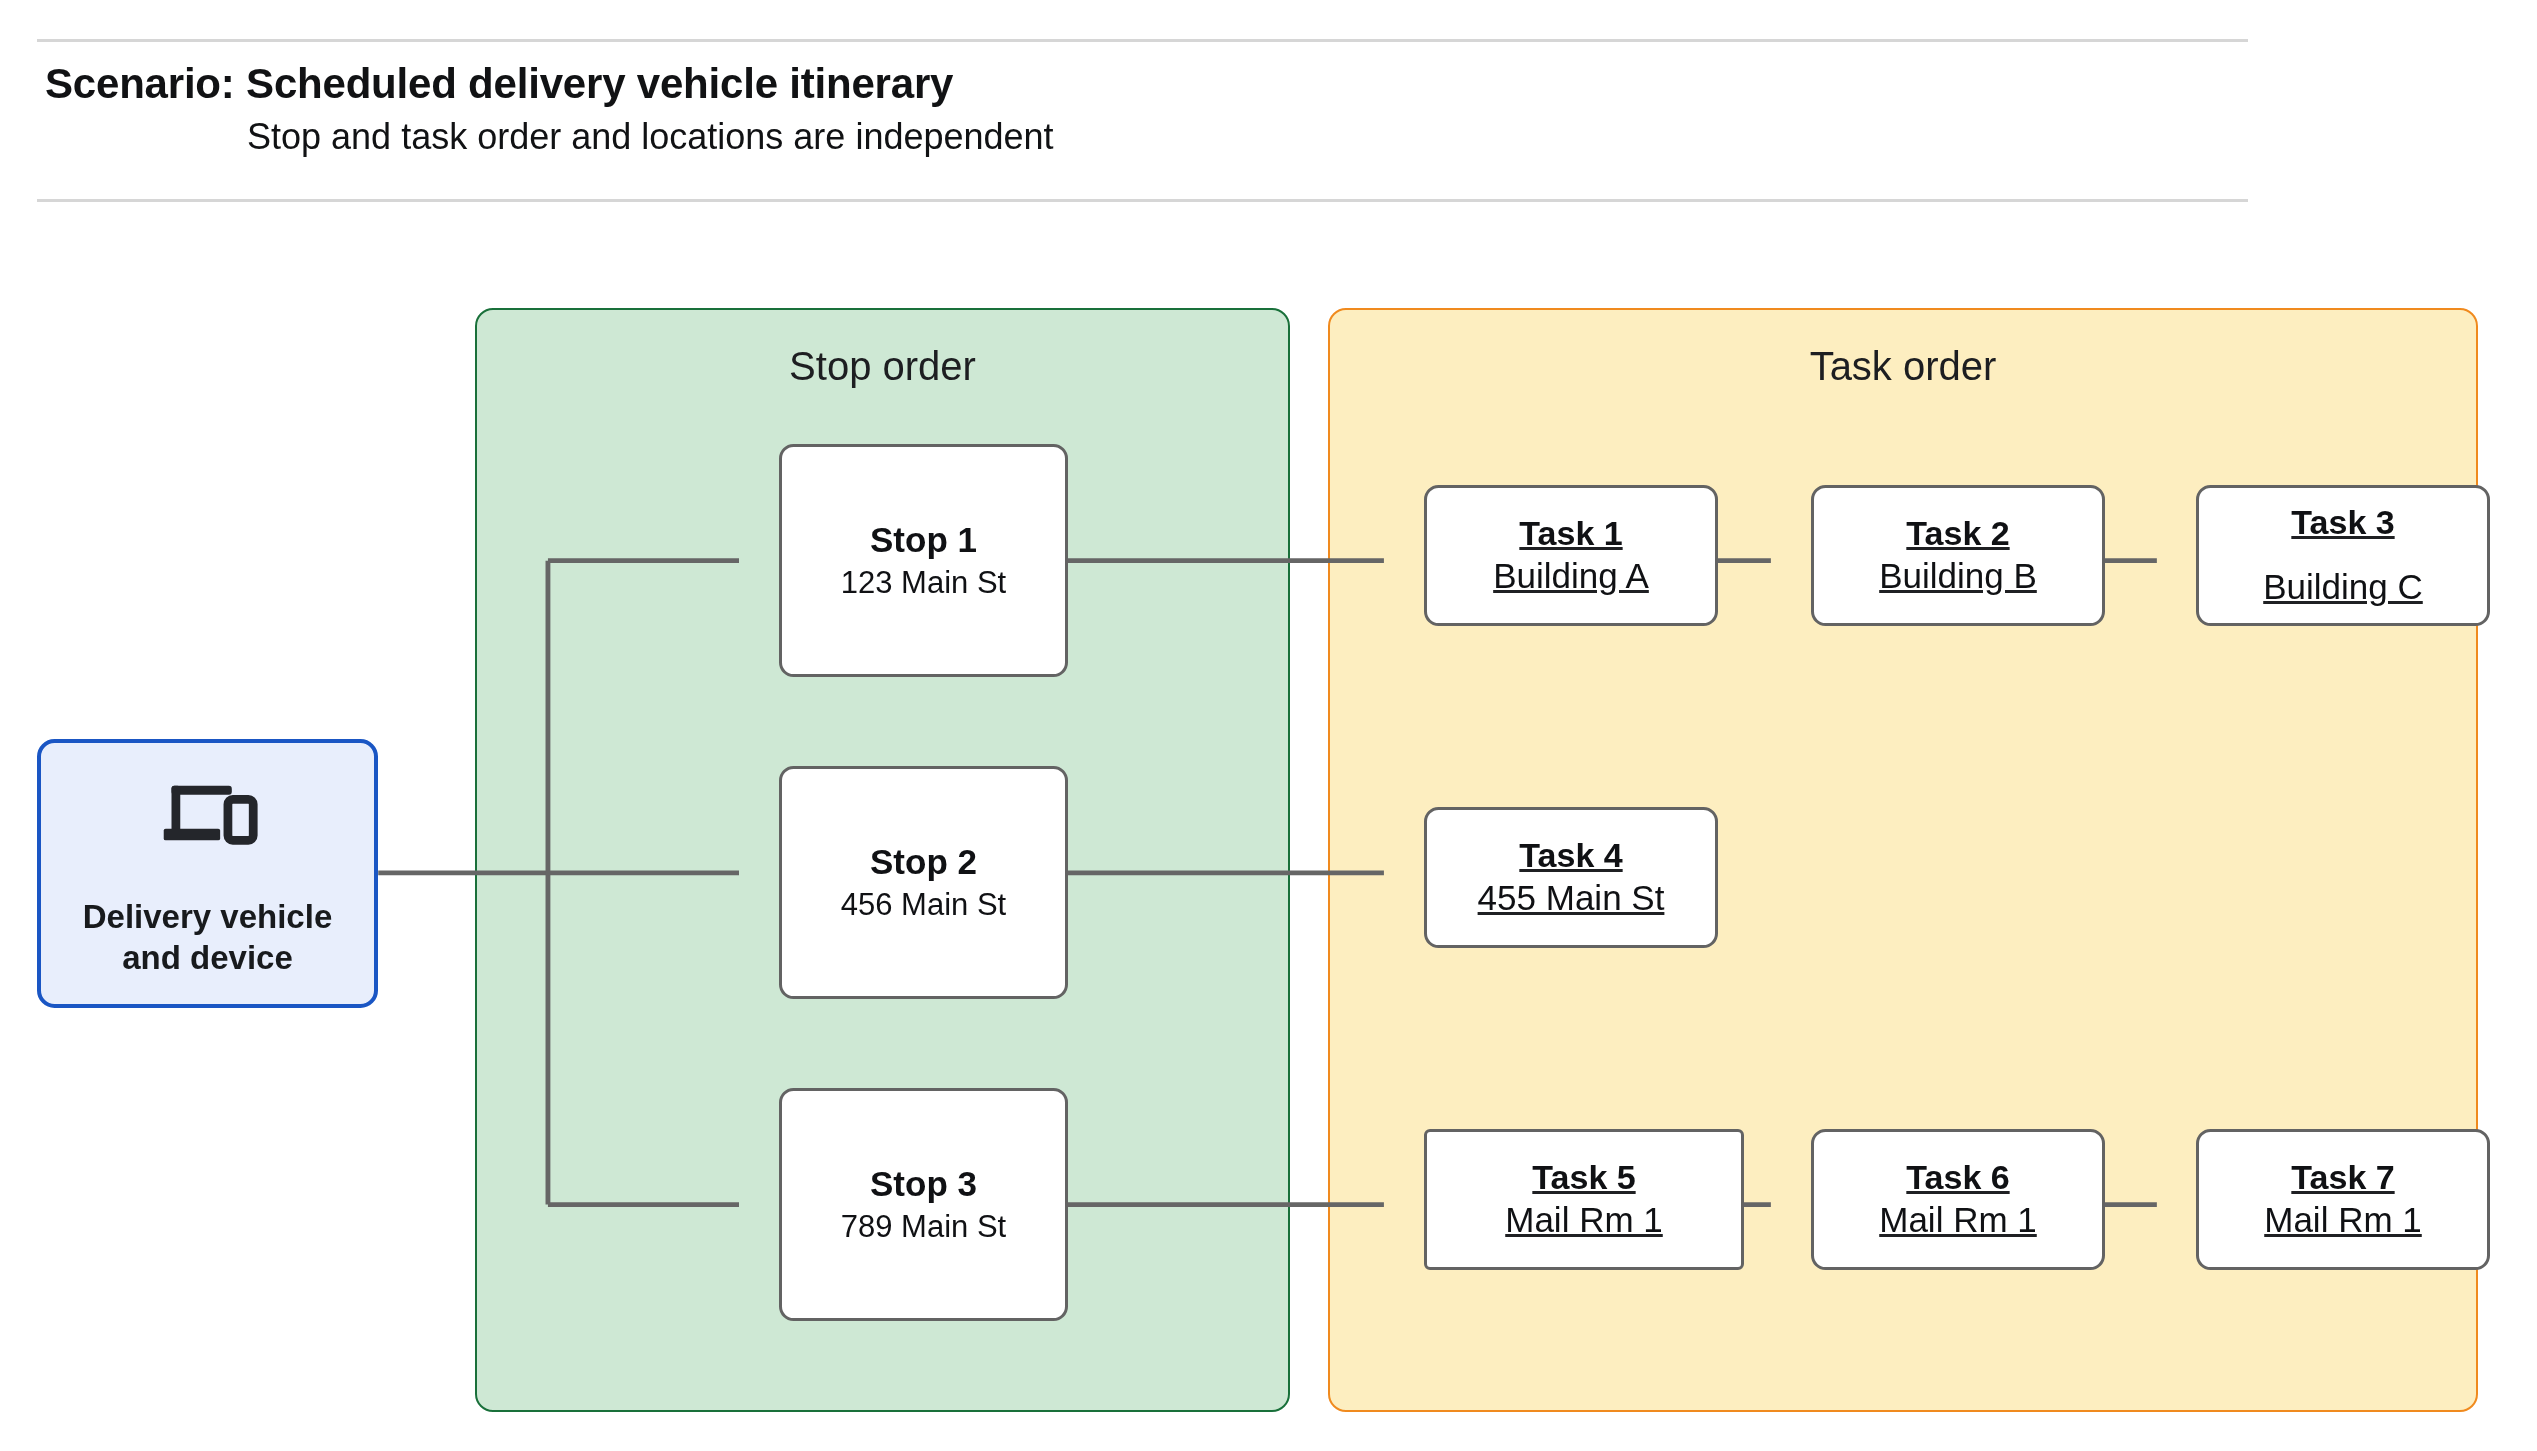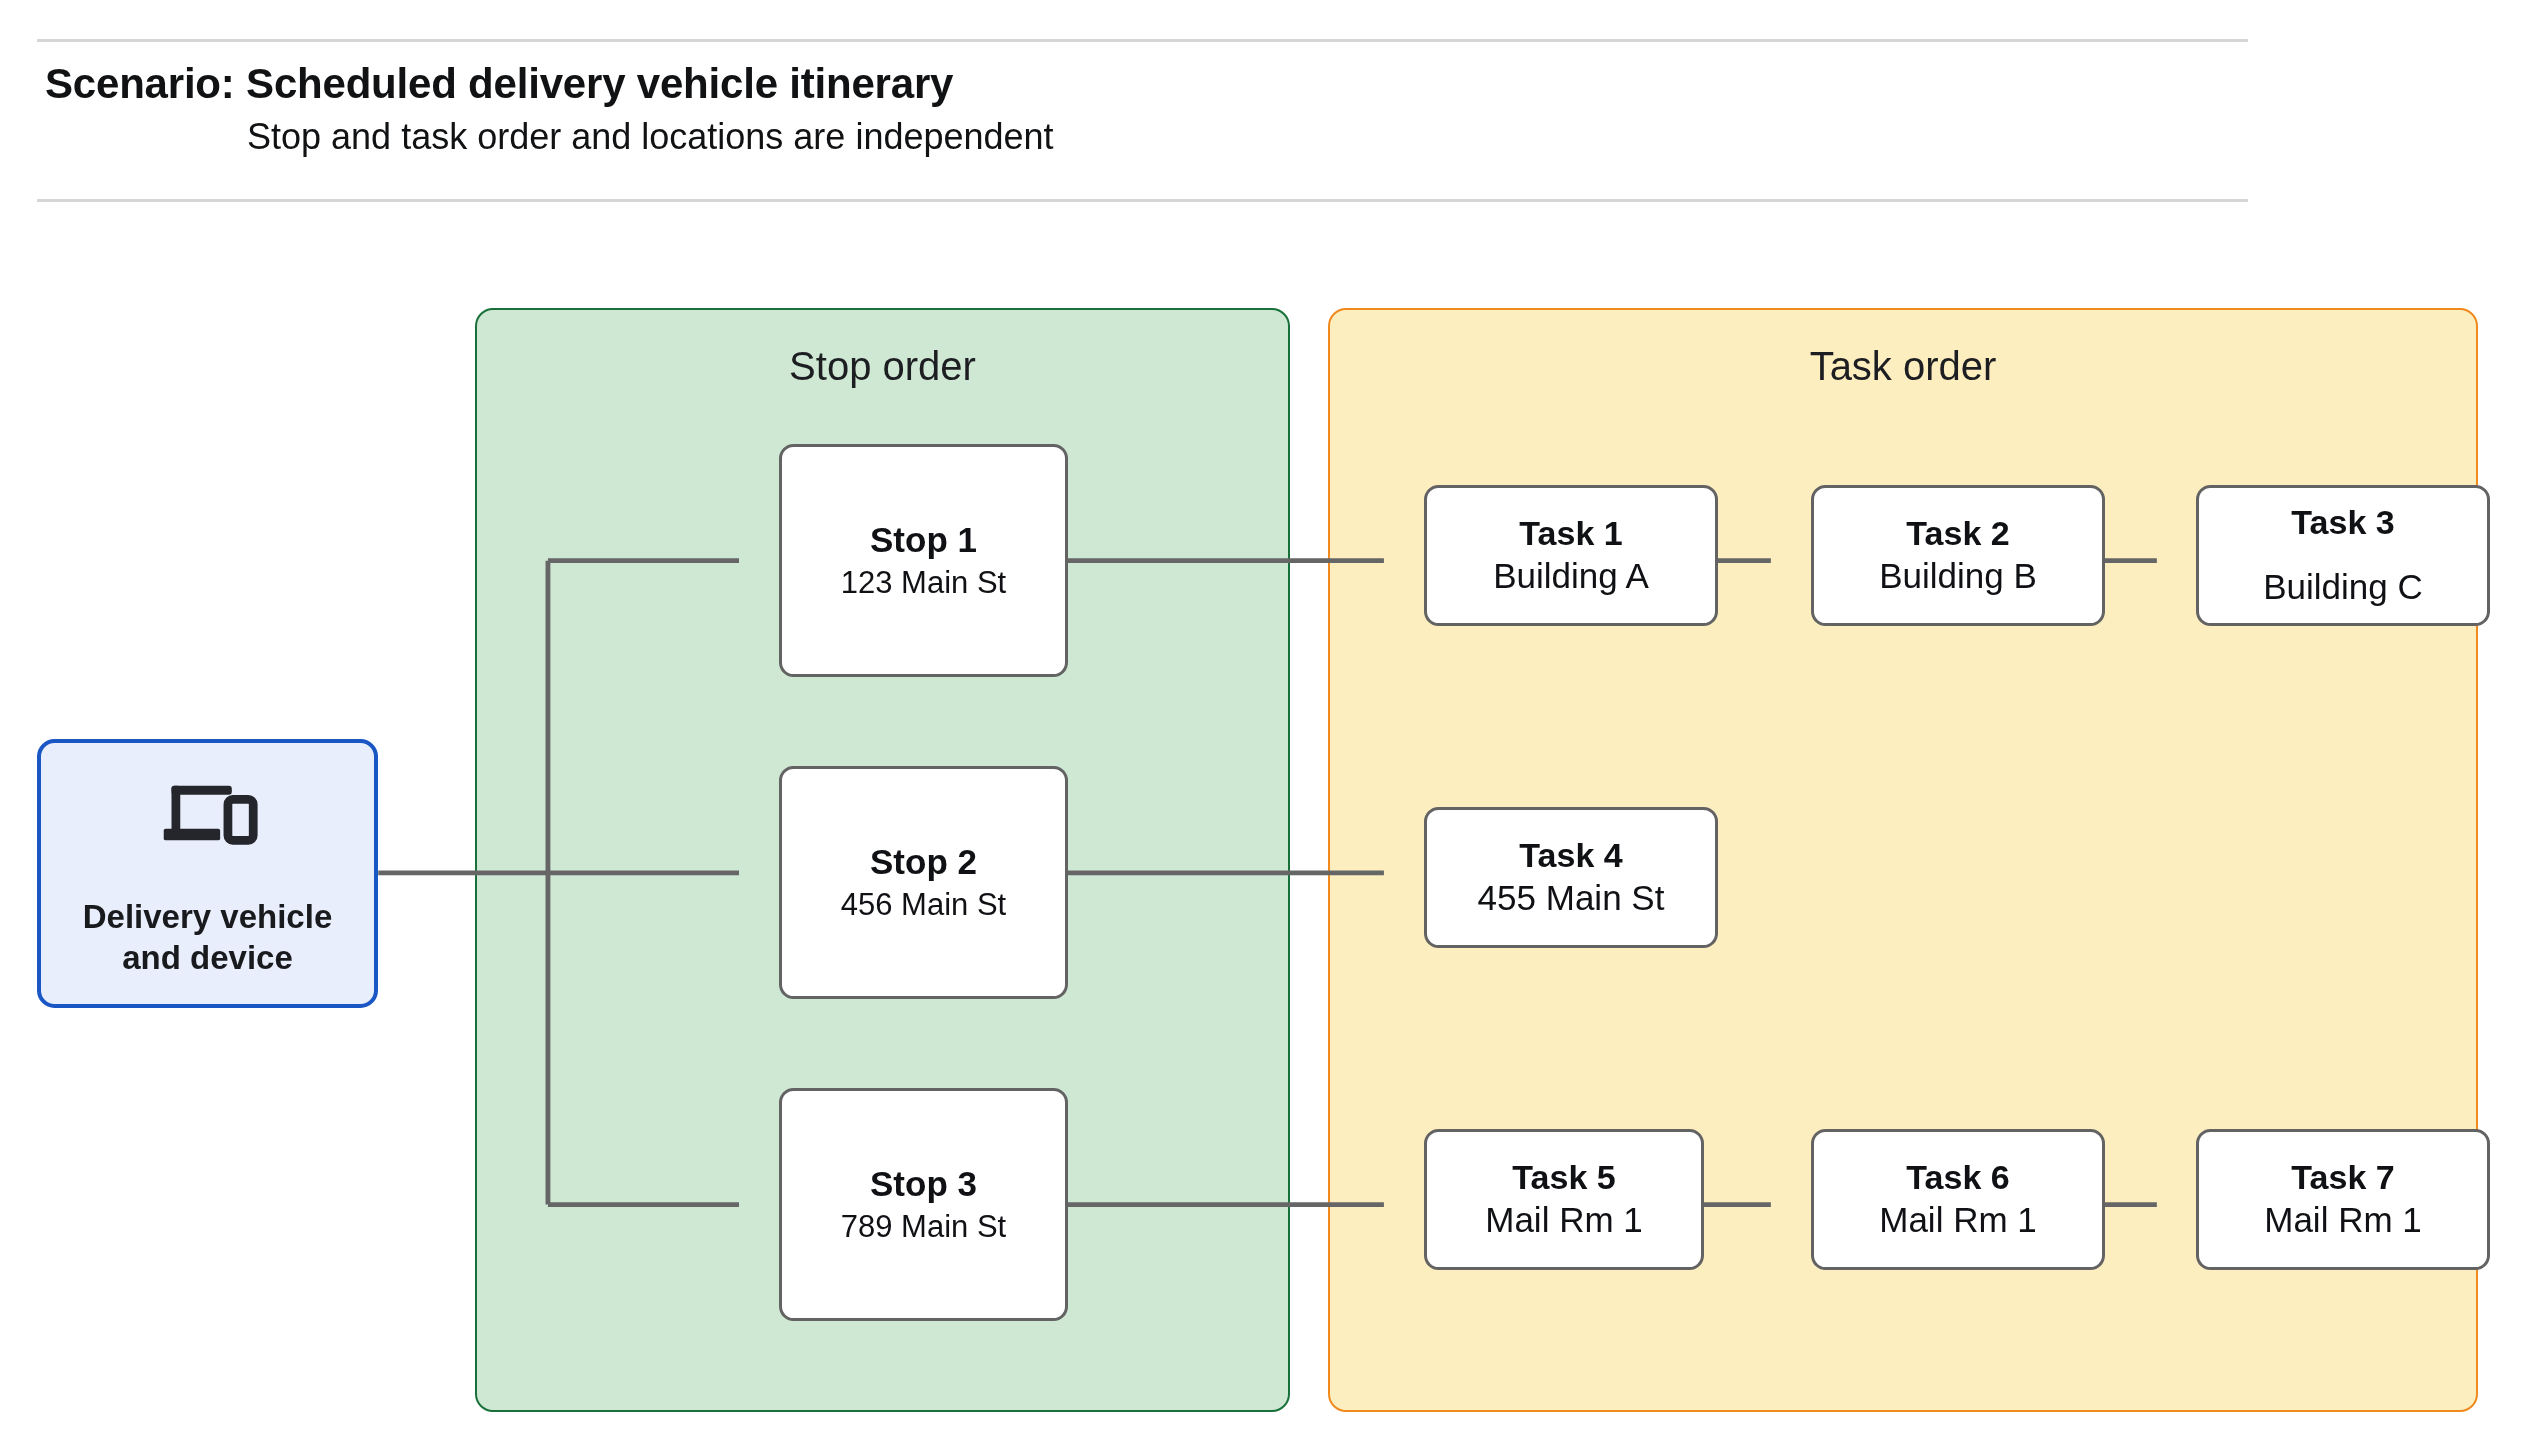--- a/index.html
+++ b/index.html
@@ -156,29 +156,29 @@
     color: #101114;
     line-height: 1.2;
     margin-top: 3.9px;
   }
 
   .stop-node { width: 289px; height: 233px; left: 739px; }
   #stop-node-1 { top: 444px; }
   #stop-node-2 { top: 766px; }
   #stop-node-3 { top: 1088px; }
 
-  .task-node { height: 141px; }
+  .task-node { height: 141px; text-decoration: underline; }
   .task-node .node-title { font-size: 34px; }
   .task-node .node-subtitle { font-size: 35px; margin-top: 1.9px; }
 
   #task-node-1 { left: 1384px; top: 485px; width: 294px; }
   #task-node-2 { left: 1771px; top: 485px; width: 294px; }
   #task-node-3 { left: 2156px; top: 485px; width: 294px; gap: 23px; }
   #task-node-4 { left: 1384px; top: 807px; width: 294px; }
-  #task-node-5 { left: 1384px; top: 1129px; width: 280px; }
+  #task-node-5 { left: 1384px; top: 1129px; width: 320px; border-radius: 6px; }
   #task-node-6 { left: 1771px; top: 1129px; width: 294px; }
   #task-node-7 { left: 2156px; top: 1129px; width: 294px; }
 </style>
 </head>
 <body>
 
 <div id="header-rule-top"></div>
 
 <div id="scenario-title">Scenario: Scheduled delivery vehicle itinerary</div>
 

